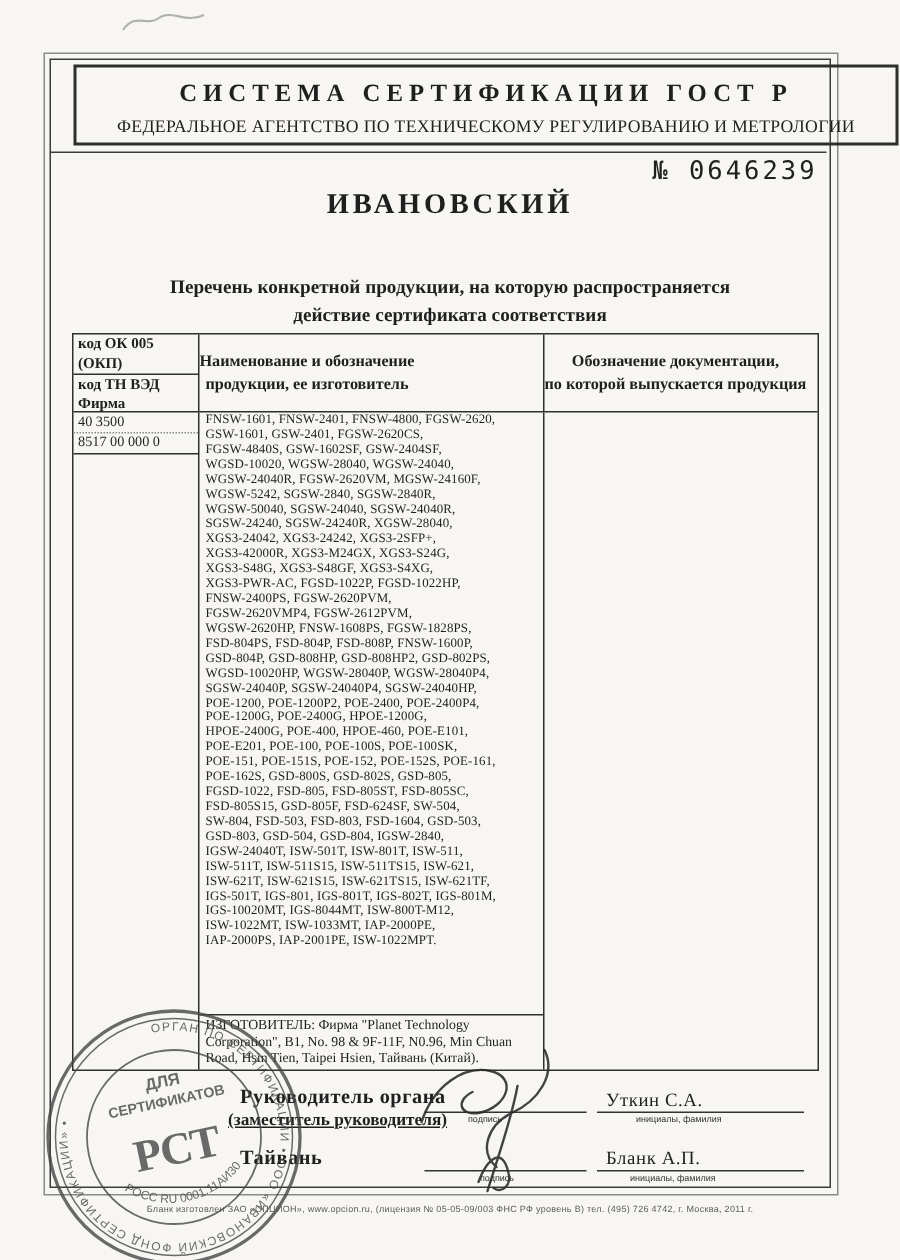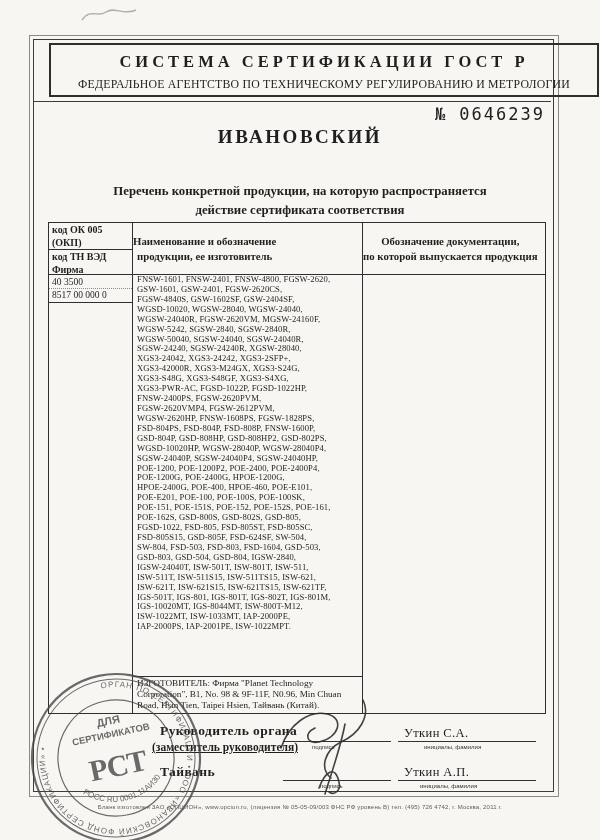--- a/index.html
+++ b/index.html
@@ -155,21 +155,21 @@
 
   <div class="abs sig-line" style="left:283px;top:741px;width:108px;"></div>
   <div class="abs tiny" style="left:312px;top:744px;">подпись</div>
   <div class="abs sig-line" style="left:283px;top:780px;width:108px;"></div>
   <div class="abs tiny" style="left:320px;top:783px;">подпись</div>
 
   <div class="abs name" style="left:404px;top:726px;">Уткин С.А.</div>
   <div class="abs sig-line" style="left:398px;top:741px;width:138px;border-top-width:1px;"></div>
   <div class="abs tiny" style="left:424px;top:744px;">инициалы, фамилия</div>
 
-  <div class="abs name" style="left:404px;top:765px;">Уткин А.П.</div>
+  <div class="abs name" style="left:404px;top:765px;">Бланк А.П.</div>
   <div class="abs sig-line" style="left:398px;top:780px;width:138px;border-top-width:1px;"></div>
   <div class="abs tiny" style="left:420px;top:783px;">инициалы, фамилия</div>
 
   <svg class="abs sig-svg" viewBox="0 0 140 120">
     <g fill="none" stroke="currentColor" stroke-width="1.6" stroke-linecap="round" opacity="0.88">
       <path d="M6,58 C14,34 34,20 52,24 C70,28 64,48 44,52 C32,54 28,44 40,38"></path>
       <path d="M88,10 C96,26 84,44 66,52 C50,60 44,78 56,88"></path>
       <path d="M70,34 C66,56 58,78 50,104"></path>
       <path d="M44,98 C50,82 60,74 64,92 C66,100 60,106 54,102"></path>
     </g>

